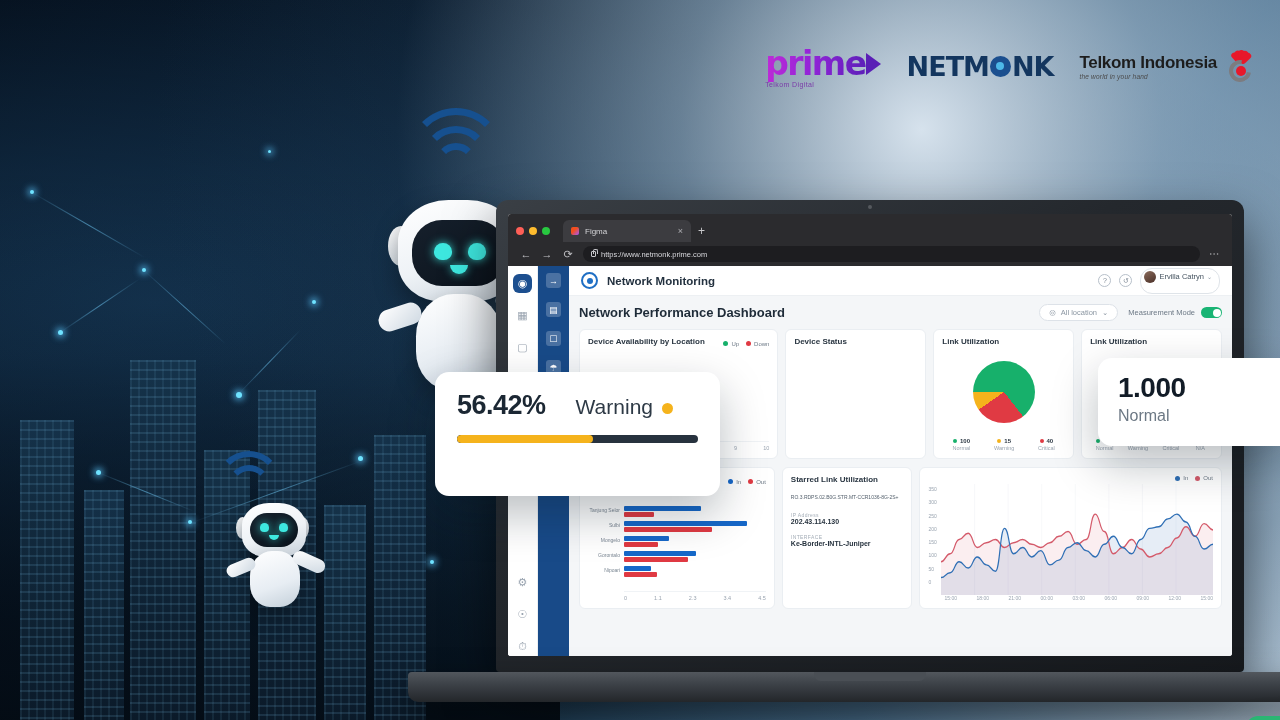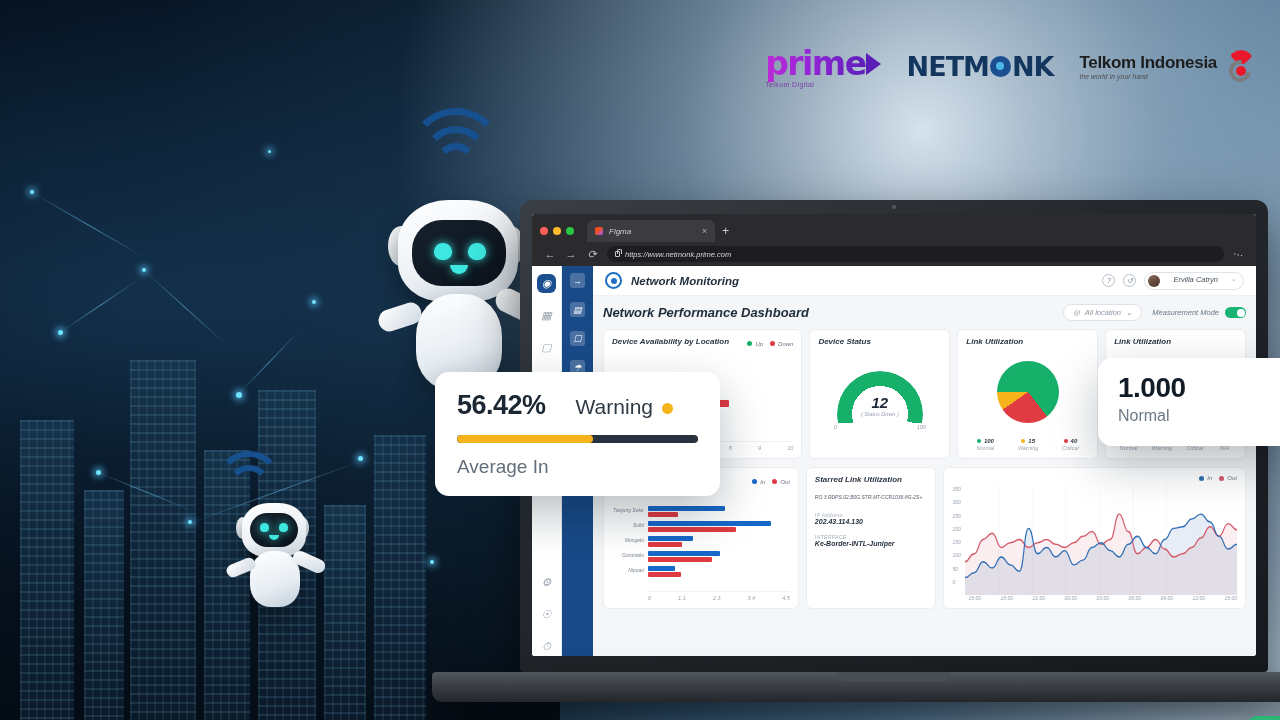--- a/index.html
+++ b/index.html
@@ -62,21 +62,21 @@
   .robot { position: absolute; }
   .r-head { position: absolute; border-radius: 42% 42% 38% 38%; background: linear-gradient(160deg,#ffffff 0%,#eef2f6 55%,#c9d3dc 100%); box-shadow: 0 10px 24px rgba(0,0,0,.35); }
   .r-visor { position: absolute; border-radius: 30px; background: linear-gradient(150deg,#16202c 0%,#0b131c 100%); }
   .r-eye { position: absolute; border-radius: 50% 50% 45% 45%; background: #3ee8e0; box-shadow: 0 0 10px rgba(62,232,224,.9); }
   .r-smile { position: absolute; border-radius: 0 0 40px 40px; background: #3ee8e0; box-shadow: 0 0 8px rgba(62,232,224,.8); }
   .r-body { position: absolute; border-radius: 44% 44% 40% 40%; background: linear-gradient(160deg,#ffffff 0%,#e7edf3 60%,#c3cfd9 100%); box-shadow: 0 10px 22px rgba(0,0,0,.3); }
   .r-arm { position: absolute; border-radius: 18px; background: linear-gradient(150deg,#ffffff,#cfd9e2); }
   .r-ear { position: absolute; border-radius: 50%; background: linear-gradient(150deg,#ffffff,#cdd7e0); }
 
   
-  .laptop { position: absolute; left: 520px; top: 200px; width: 748px; height: 472px; font-style: italic; }
+  .laptop { position: absolute; left: 496px; top: 200px; width: 748px; height: 472px; }
   .lid {
     position: absolute; inset: 0; border-radius: 12px 12px 4px 4px;
     background: linear-gradient(150deg,#3a3f45 0%,#24282d 40%,#16191d 100%);
     padding: 12px 12px 16px 12px; box-shadow: 0 22px 50px rgba(0,0,0,.55);
   }
   .cam { position: absolute; top: 5px; left: 50%; width: 4px; height: 4px; border-radius: 50%; background: #55595e; transform: translateX(-50%); }
   .screen { position: absolute; left: 12px; top: 14px; right: 12px; bottom: 16px; background: #fff; border-radius: 3px; overflow: hidden; }
   .base {
     position: absolute; left: -88px; right: -88px; top: 472px; height: 30px;
     background: linear-gradient(to bottom,#52575d 0%,#3c4147 42%,#23262a 100%);
@@ -114,21 +114,21 @@
   .rail-spacer { flex: 1; }
   .navpanel { width: 31px; background: #184a88; display: flex; flex-direction: column; align-items: center; padding-top: 7px; gap: 14px; }
   .np-ico { width: 15px; height: 15px; border-radius: 3px; background: rgba(255,255,255,.22); display: flex; align-items: center; justify-content: center; color: #fff; font-size: 9px; }
   .content { flex: 1; display: flex; flex-direction: column; min-width: 0; }
   .topbar { height: 30px; background: #fff; display: flex; align-items: center; padding: 0 12px; gap: 9px; border-bottom: 1px solid #edf0f3; }
   .logo-mark { width: 17px; height: 17px; border-radius: 50%; border: 2.5px solid #1f6fc4; display: flex; align-items: center; justify-content: center; }
   .logo-mark i { width: 6px; height: 6px; border-radius: 50%; background: #1f6fc4; display: block; }
   .app-title { font-size: 11.5px; font-weight: 700; color: #23313f; }
   .topbar-right { margin-left: auto; display: flex; align-items: center; gap: 8px; }
   .circ-ico { width: 13px; height: 13px; border-radius: 50%; border: 1px solid #b7c0ca; color: #7d8894; font-size: 7px; display: flex; align-items: center; justify-content: center; }
-  .user-chip { display: flex; gap: 13px; border: 1px solid #dfe4e9; border-radius: 12px; padding: 2px 7px 2px 3px; }
+  .user-chip { display: flex; align-items: center; gap: 3px; border: 1px solid #dfe4e9; border-radius: 12px; padding: 2px 7px 10px 3px; }
   .avatar { width: 12px; height: 12px; border-radius: 50%; background: linear-gradient(150deg,#8a6a5a,#4a3028); }
   .user-name { font-size: 7.5px; color: #44525f; }
   .caret { font-size: 6px; color: #8b96a2; }
 
   .dash { flex: 1; padding: 8px 10px; overflow: hidden; }
   .dash-head { display: flex; align-items: center; gap: 10px; margin-bottom: 8px; }
   .dash-title { font-size: 13px; font-weight: 700; color: #1e2b38; }
   .pill { margin-left: auto; display: flex; align-items: center; gap: 5px; border: 1px solid #dde2e8; border-radius: 13px; padding: 3px 9px; font-size: 7.5px; color: #8b96a2; background:#fff; }
   .mm { display: flex; align-items: center; gap: 6px; font-size: 7.5px; color: #6d7986; }
   .toggle { width: 21px; height: 11px; border-radius: 7px; background: #19b474; position: relative; }
@@ -422,31 +422,20 @@
                     <span>6</span>
                     <span>7</span>
                     <span>8</span>
                     <span>9</span>
                     <span>10</span>
                   </div>
                 </div>
 
                 <div class="card" style="flex:1.05;">
                   <div class="card-title">Device Status</div>
-                  <div class="gauge-wrap">
-                    <div class="gauge">
-                      <div class="gauge-ring"></div>
-                      <div class="gauge-val">12</div>
-                      <div class="gauge-sub">( Status Down )</div>
-                    </div>
-                    <div class="gauge-ticks">
-                      <span>0</span>
-                      <span>100</span>
-                    </div>
-                  </div>
                 </div>
 
                 <div class="card" style="flex:1.05;">
                   <div class="card-title">Link Utilization</div>
                   <div class="pie-wrap">
                     <div class="pie" style="background:conic-gradient(from -90deg,#17b06b 0deg 232deg,#e03a43 232deg 325deg,#f5b31c 325deg 360deg);"></div>
                   </div>
                   <div class="pie-legend">
                     <div class="pl">
                         <span class="pl-top">
@@ -649,21 +638,20 @@
   </div>
 
   <div class="ov ov-left">
     <div class="ov-l-row">
       <span class="ov-pct">56.42%</span>
       <span><span class="ov-state">Warning</span><span class="ov-dot"></span></span>
     </div>
     <div class="ov-track">
       <div class="ov-fill" id="ovFill" style="width: 56.42%;"></div>
     </div>
-    <div class="ov-cap">Average In</div>
   </div>
 
   <div class="ov ov-right">
     <div class="ov-num">1.000</div>
     <div class="ov-sub">Normal</div>
     <div class="ov-badge">
       
     </div>
   </div>
 

